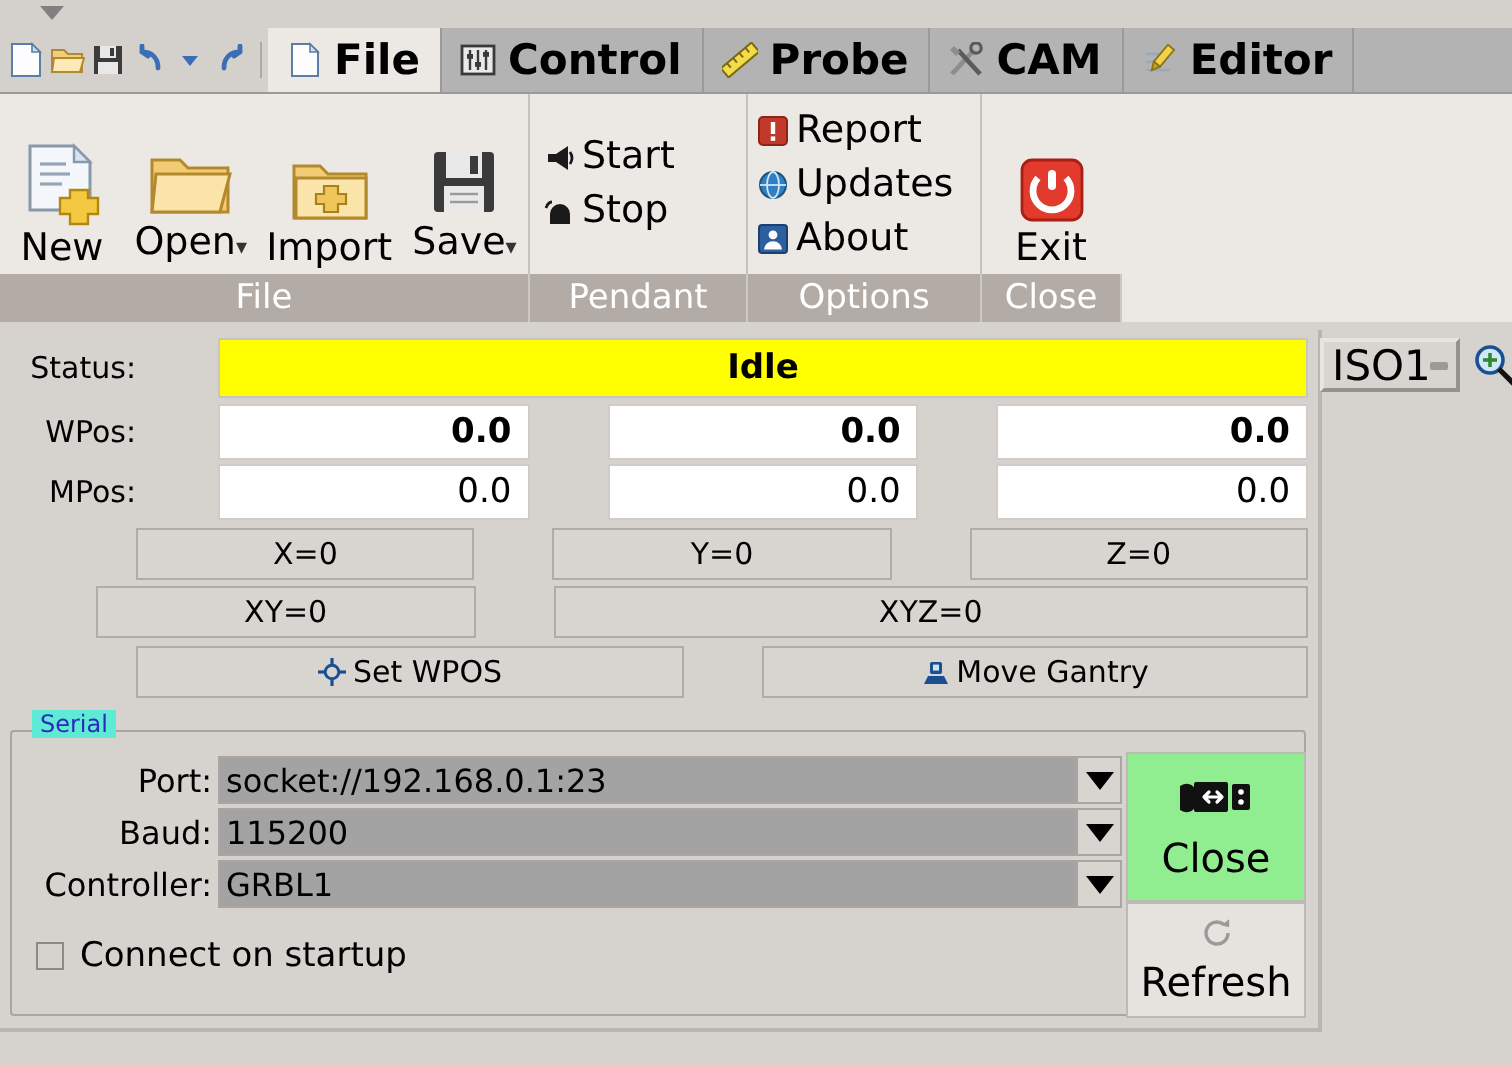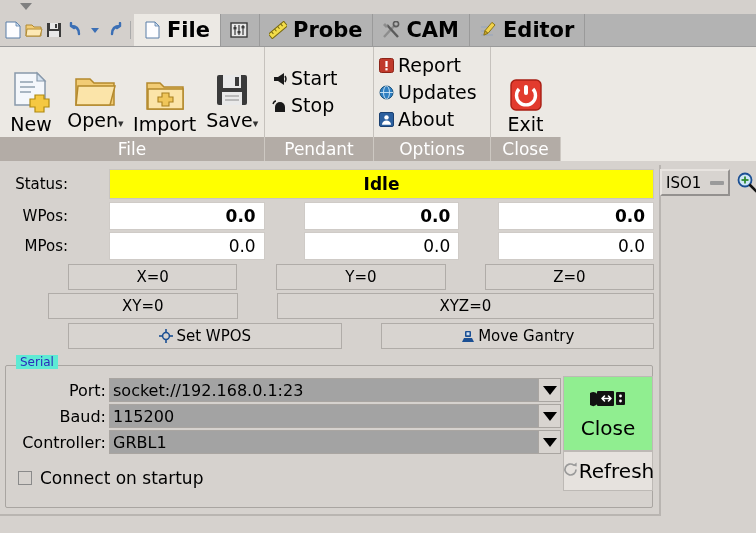--- a/index.html
+++ b/index.html
@@ -112,21 +112,21 @@
   }
   .btn:last-child{margin-right:0;}
   .btn .bicon{width:16px;height:16px;display:flex;align-items:center;justify-content:center;margin-right:2px;}
 
   
   .isobox{
     position:absolute;left:660px;top:4px;width:70px;height:27px;
     background:#d8d4d0;border:2px outset #e8e4e0;
     display:flex;align-items:center;padding:0 4px;box-sizing:border-box;
   }
-  .isobox .txt{font-size:15px;flex:1;}
+  .isobox .txt{font-size:21px;flex:1;}
   .isobox .dash{width:14px;height:4px;background:#9a9a9a;border-radius:1px;}
   .magnifier{position:absolute;left:736px;top:6px;width:22px;height:22px;}
 
   
   .groupbox{
     position:absolute;left:5px;top:200px;width:648px;height:143px;
     border:1px solid #a9a5a1;border-radius:2px;
     box-sizing:border-box;
   }
   .grouptitle{
@@ -152,23 +152,23 @@
   .checkrow .ctext{font-size:17px;}
 
   .connectbtn{
     position:absolute;left:557px;top:10px;width:90px;height:75px;
     background:#90ee90;border:1px solid #bdb9b5;
     display:flex;flex-direction:column;align-items:center;justify-content:center;
     cursor:default;box-sizing:border-box;
   }
   .connectbtn .clabel{font-size:20px;margin-top:2px;}
   .refreshbtn{
-    position:absolute;left:557px;top:85px;width:90px;height:40px;
+    position:absolute;left:557px;top:85px;width:90px;height:58px;
     background:#e6e2de;border:1px solid #bdb9b5;
-    display:flex;flex-direction:row;align-items:center;justify-content:center;
+    display:flex;flex-direction:column;align-items:center;justify-content:center;
     cursor:default;box-sizing:border-box;
   }
   .refreshbtn .rlbl{font-size:20px;}
 </style>
 </head>
 <body>
 
 <div class="app">
 
   <div class="topstrip">
@@ -230,20 +230,21 @@
         <svg width="18" height="18" viewBox="0 0 18 18">
             <rect x="1" y="2" width="16" height="14" fill="#e9e9e9" stroke="#3a3a3a" stroke-width="1.4"></rect>
             <line x1="5" y1="4" x2="5" y2="14" stroke="#3a3a3a" stroke-width="1.2"></line>
             <line x1="9" y1="4" x2="9" y2="14" stroke="#3a3a3a" stroke-width="1.2"></line>
             <line x1="13" y1="4" x2="13" y2="14" stroke="#3a3a3a" stroke-width="1.2"></line>
             <rect x="3.5" y="6" width="3" height="2.4" fill="#3a3a3a"></rect>
             <rect x="7.5" y="10" width="3" height="2.4" fill="#3a3a3a"></rect>
             <rect x="11.5" y="5" width="3" height="2.4" fill="#3a3a3a"></rect>
           </svg>
       </span>
+      <span>Control</span>
     </div>
 
     <div class="tab">
       <span class="ticon">
         <svg width="18" height="18" viewBox="0 0 18 18">
             <g transform="rotate(-40 9 9)">
               <rect x="-1" y="6" width="20" height="6" fill="#f2dc4a" stroke="#7a6a10" stroke-width="1"></rect>
               <line x1="3" y1="6" x2="3" y2="9" stroke="#7a6a10" stroke-width="1"></line>
               <line x1="7" y1="6" x2="7" y2="9" stroke="#7a6a10" stroke-width="1"></line>
               <line x1="11" y1="6" x2="11" y2="9" stroke="#7a6a10" stroke-width="1"></line>

